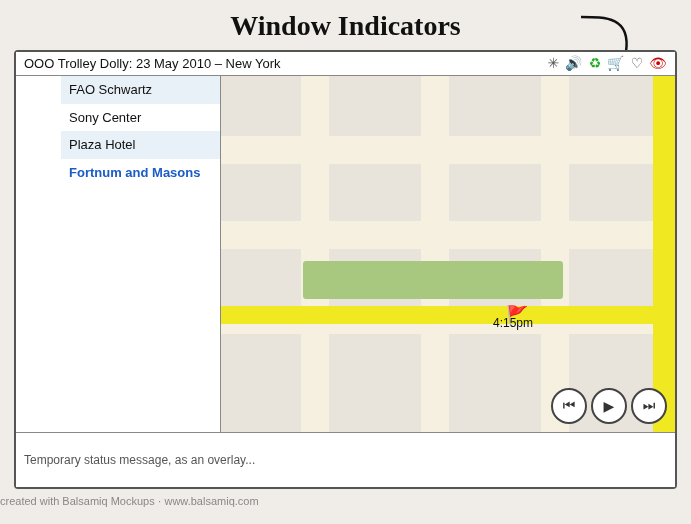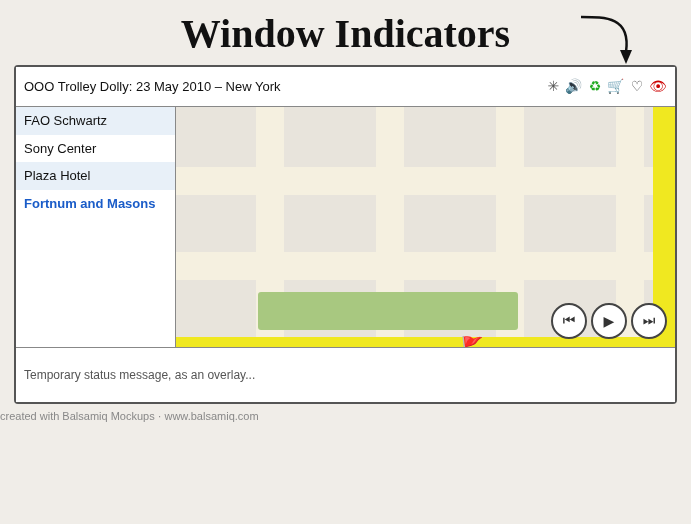--- a/index.html
+++ b/index.html
@@ -12,41 +12,41 @@
       position: relative;
     }
 
     
     .title-area {
       text-align: center;
       padding: 10px 0 8px 0;
       position: relative;
     }
     .title-text {
-      font-size: 40px;
+      font-size: 28px;
       font-weight: bold;
       font-family: 'Comic Sans MS', cursive;
       color: #111;
     }
 
     
     .main-window {
       margin: 0 14px;
       border: 2px solid #555;
       border-radius: 4px;
       background: #fff;
       position: relative;
     }
 
     
     .title-bar {
       display: flex;
       align-items: center;
       justify-content: space-between;
-      padding: 11px 8px;
+      padding: 3px 8px;
       border-bottom: 1px solid #888;
       background: #fff;
     }
     .title-bar-text {
       font-size: 13px;
       color: #111;
       font-family: Arial, sans-serif;
     }
     .title-bar-icons {
       display: flex;
@@ -56,21 +56,22 @@
     .tb-icon {
       font-size: 14px;
       color: #555;
     }
     .tb-icon.green { color: #2a2; }
     .tb-icon.red { color: #c00; }
 
     
     .content-area {
       display: flex;
-      height: 240px;
+      height: 356px;
+      padding-left: 45px;
     }
 
     
     .sidebar {
       width: 160px;
       border-right: 1px solid #888;
       background: #fff;
       flex-shrink: 0;
     }
     .sidebar-item {

